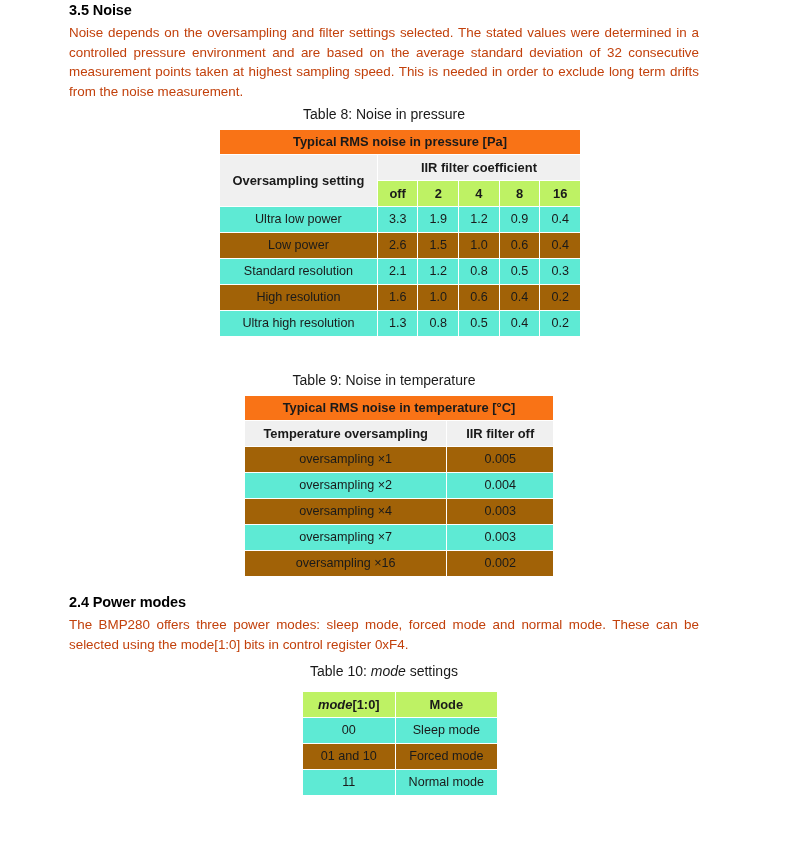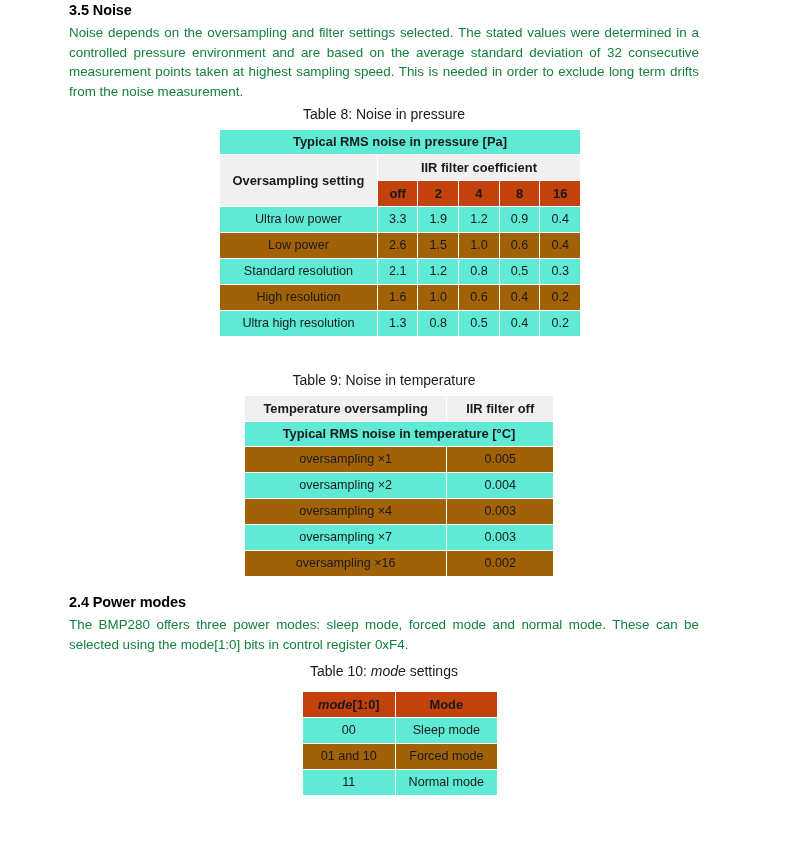--- a/index.html
+++ b/index.html
@@ -24,21 +24,21 @@
     font-size: 14.5px;
     font-weight: bold;
     color: #000000;
     letter-spacing: -0.1px;
   }
   .body-para {
     font-size: 13.4px;
     line-height: 19.6px;
     text-align: justify;
     text-justify: inter-word;
-    color: #15803d;
+    color: #c2410c;
   }
 
   .text-col {
     position: absolute;
     left: 69px;
     width: 630px;
   }
 
   
   .table-caption {
@@ -59,35 +59,35 @@
     padding: 0;
     border: 0;
     vertical-align: middle;
     text-align: center;
     font-weight: normal;
     color: #1a1a1a;
     height: 25px;
     line-height: 25px;
   }
   .bandhead {
-    background: #5eead4;
+    background: #f97316;
     font-weight: bold !important;
     color: #000000;
     height: 24px !important;
     line-height: 24px !important;
     font-size: 12.9px;
   }
   .subhead-light {
     background: #f0f0f0;
     font-weight: bold !important;
     color: #000000;
     font-size: 12.9px;
   }
   .subhead-mid {
-    background: #c2410c;
+    background: #bef264;
     font-weight: bold !important;
     color: #000000;
     font-size: 12.9px;
   }
   .row-light { background: #5eead4; }
   .row-dark  { background: #a16207; }
 
   
   #table8-wrap { position: absolute; left: 219px; top: 129px; }
   #table8 { width: 362px; }
@@ -197,25 +197,25 @@
   </div>
 
   <div id="table9-wrap">
     <table id="table9" class="doc-table">
       <colgroup>
           <col class="c0">
           <col class="c1">
         </colgroup>
       <tbody>
         <tr>
+          <td class="bandhead" colspan="2">Typical RMS noise in temperature [°C]</td>
+        </tr>
+        <tr>
           <td class="subhead-light">Temperature oversampling</td>
           <td class="subhead-light">IIR filter off</td>
-        </tr>
-        <tr>
-          <td class="bandhead" colspan="2">Typical RMS noise in temperature [°C]</td>
         </tr>
         <tr>
           <td class="row-dark">oversampling ×1</td>
           <td class="row-dark">0.005</td>
         </tr>
         <tr>
           <td class="row-light">oversampling ×2</td>
           <td class="row-light">0.004</td>
         </tr>
         <tr>

